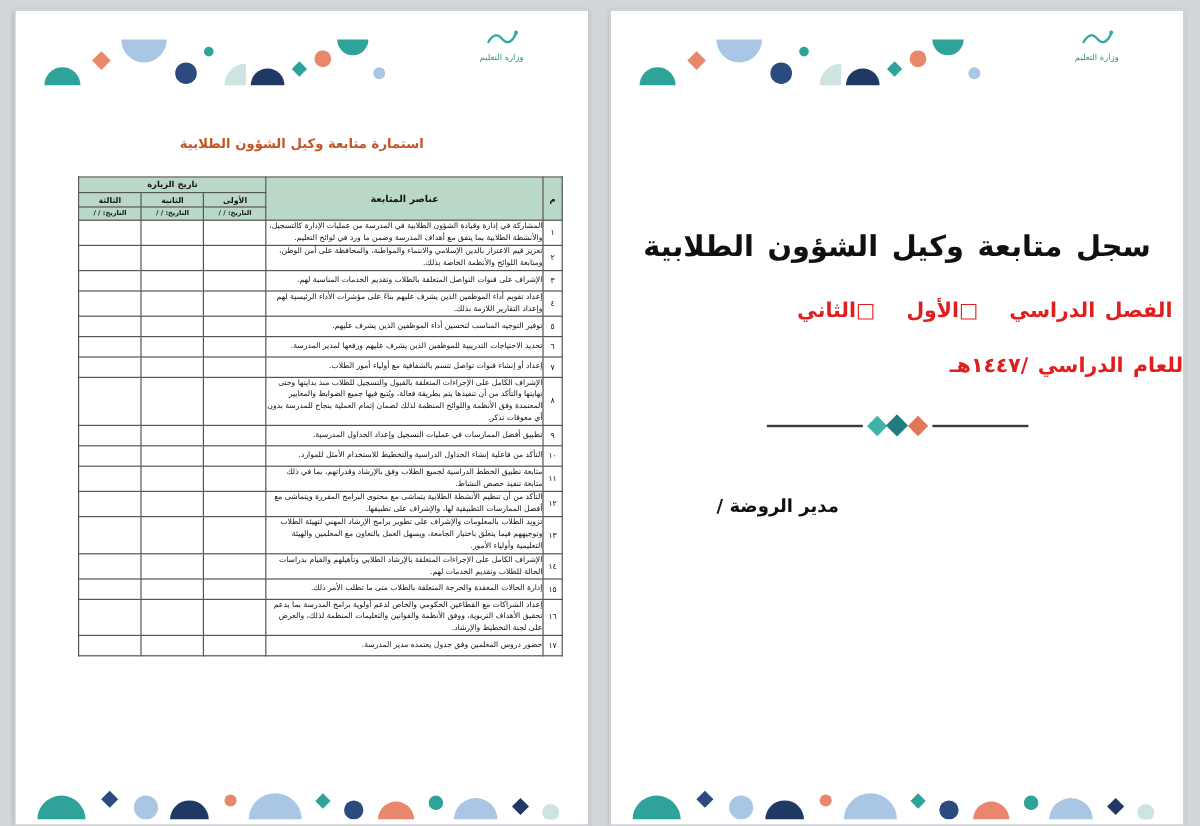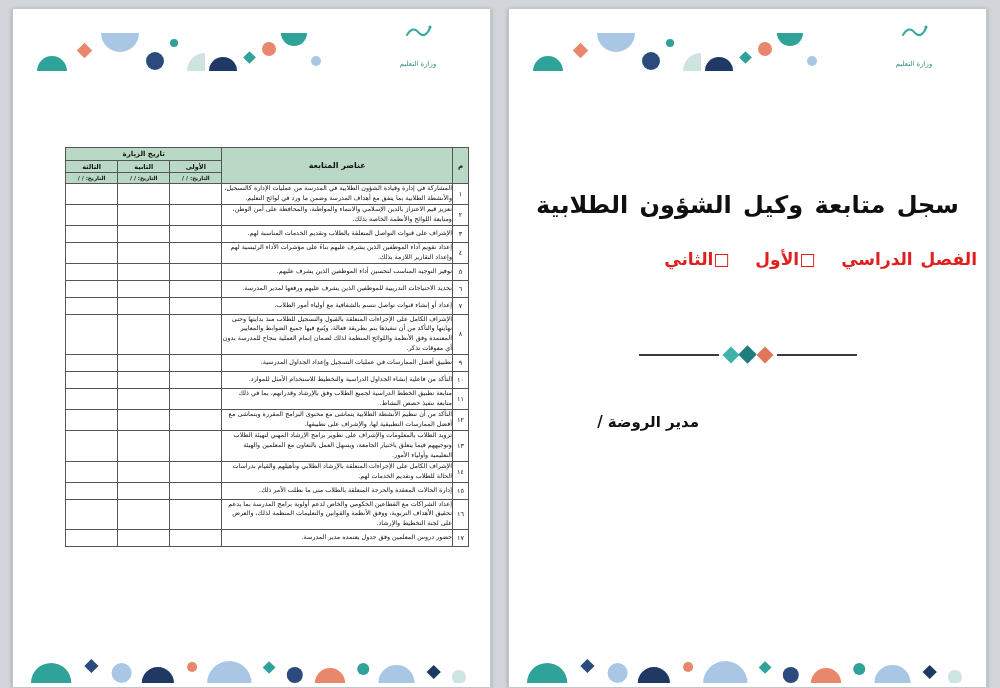--- a/index.html
+++ b/index.html
@@ -15,21 +15,21 @@
   }
   .page-left{left:12px;}
   .page-right{left:508px;}
 
   
   .band-top{position:absolute;top:22px;left:18px;width:300px;height:56px;}
   .band-bottom{position:absolute;bottom:4px;left:18px;width:443px;height:50px;}
 
   
   .logo{position:absolute;top:14px;right:34px;width:76px;text-align:center;}
-  .logo-text{font-size:7px;color:#3a8f88;margin-top:17px;direction:rtl;}
+  .logo-text{font-size:7px;color:#3a8f88;margin-top:1px;direction:rtl;}
 
   
   .form-title{
     position:absolute;top:104px;left:0;width:100%;text-align:center;
     font-size:11px;font-weight:bold;color:var(--form-title,#c45528);direction:rtl;
   }
   .table-wrap{position:absolute;top:138px;right:21px;direction:rtl;}
   table.follow{border-collapse:collapse;table-layout:fixed;width:404px;direction:rtl;}
   table.follow col.c-num{width:16px;}
   table.follow col.c-el{width:230px;}
@@ -112,20 +112,21 @@
       <use href="#deco-top"></use>
     </svg>
 
   <div class="logo">
     <svg width="30" height="16" viewBox="0 0 30 16">
         <use href="#logo-mark-shape"></use>
       </svg>
     <div class="logo-text">وزارة التعليم</div>
   </div>
 
+  <div class="form-title">استمارة متابعة وكيل الشؤون الطلابية</div>
 
   <div class="table-wrap">
     <table class="follow">
       <colgroup>
           <col class="c-num">
           <col class="c-el">
           <col class="c-d">
           <col class="c-d">
           <col class="c-d">
         </colgroup>
@@ -304,20 +305,21 @@
   </div>
 
   <div class="cover-title">سجل متابعة وكيل الشؤون الطلابية</div>
 
   <div class="cover-semester">
     <span>الفصل الدراسي</span>
     <span>□الأول</span>
     <span>□الثاني</span>
   </div>
 
+  <div class="cover-year">للعام الدراسي /١٤٤٧هـ</div>
 
   <div class="divider">
     <span class="line"></span>
     <svg width="58" height="20" viewBox="0 0 58 20">
       <rect x="6" y="4" width="12" height="12" transform="rotate(45 12 10)" fill="#3fb3aa"></rect>
       <rect x="22" y="3" width="13" height="13" transform="rotate(45 28.5 9.5)" fill="#1f7d7d"></rect>
       <rect x="40" y="4" width="12" height="12" transform="rotate(45 46 10)" fill="#e0765a"></rect>
     </svg>
     <span class="line"></span>
   </div>

